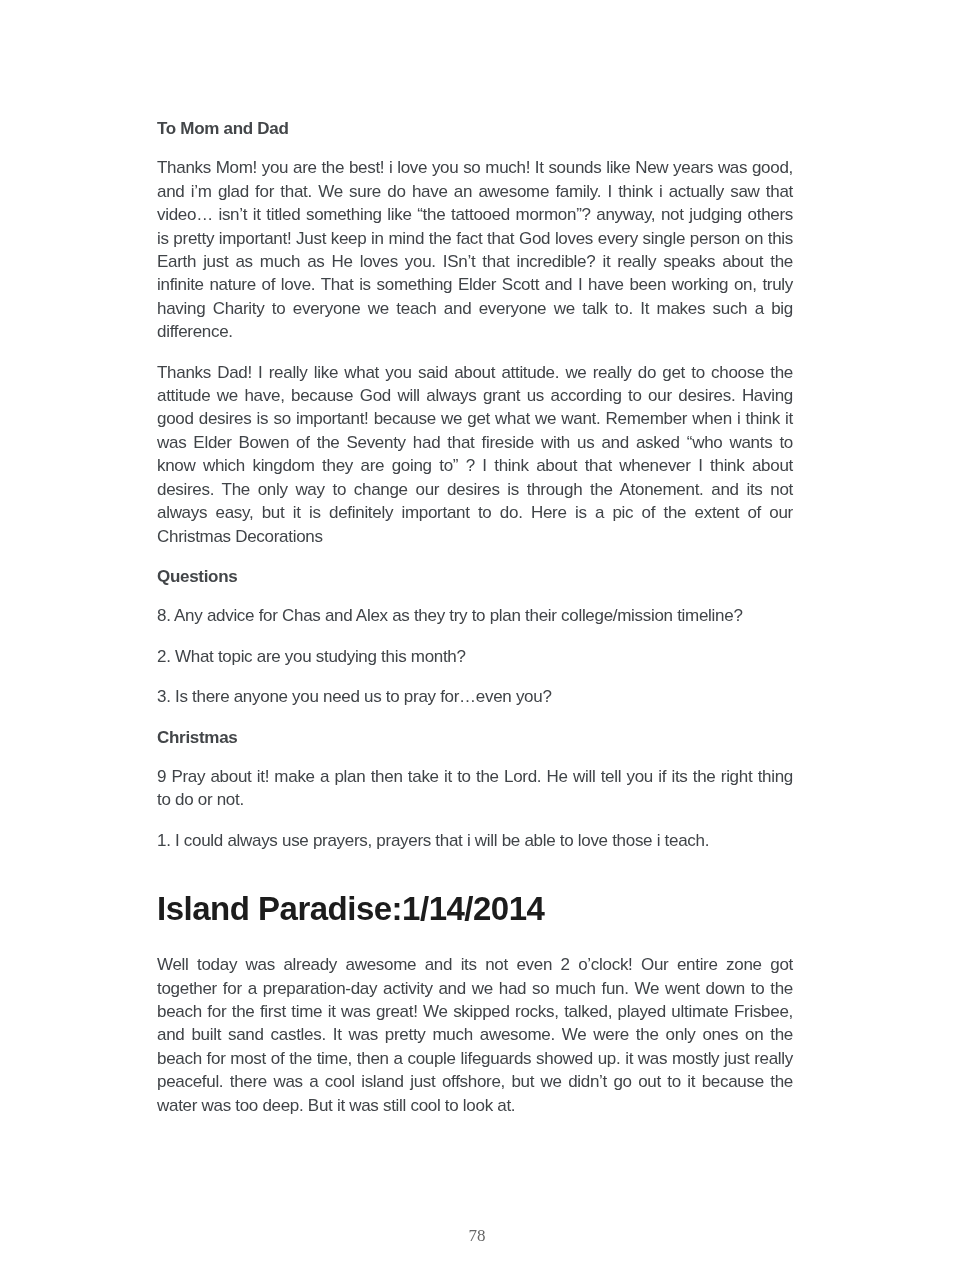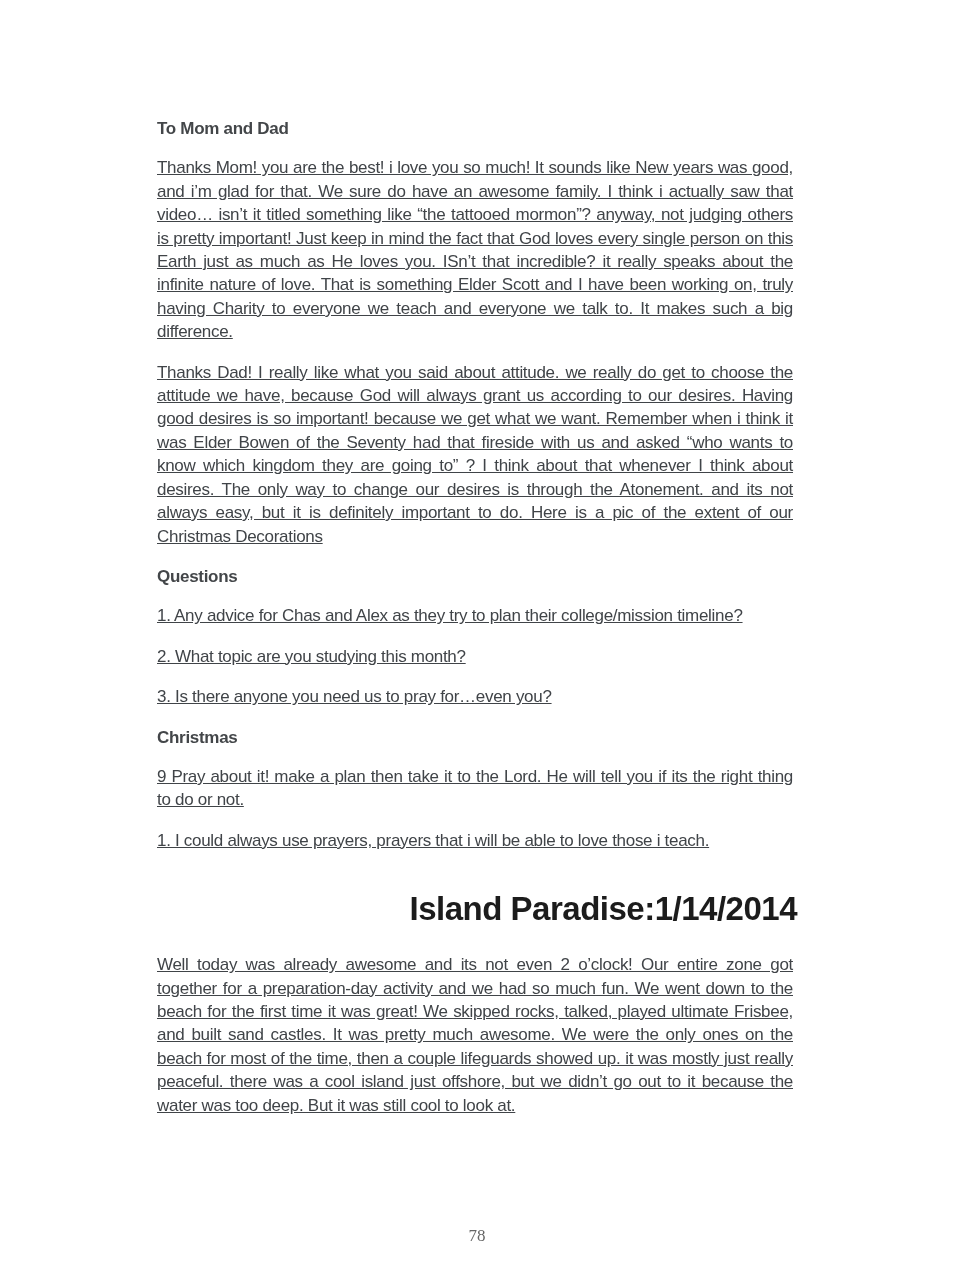--- a/index.html
+++ b/index.html
@@ -27,27 +27,26 @@
   }
   .content h3 {
     font-size: 17px;
     font-weight: bold;
     color: #434649;
     margin: 0 0 16px 0;
   }
   .content p {
     margin: 0 4px 17px 0;
     text-align: justify;
-    text-decoration: underline;
   }
   .post-title {
     font-size: 33px;
     font-weight: bold;
     color: #1c1c1c;
-    text-align: right;
+    text-align: left;
     letter-spacing: -0.5px;
     margin: 37px 0 24px 0;
     line-height: 40px;
   }
   .page-footer {
     position: absolute;
     left: 0;
     bottom: 30px;
     width: 100%;
     text-align: center;
@@ -63,21 +62,21 @@
   <div class="content">
 
     <h3>To Mom and Dad</h3>
 
     <p>Thanks Mom! you are the best! i love you so much! It sounds like New years was good, and i’m glad for that. We sure do have an awesome family. I think i actually saw that video… isn’t it titled something like “the tattooed mormon”? anyway, not judging others is pretty important! Just keep in mind the fact that God loves every single person on this Earth just as much as He loves you. ISn’t that incredible? it really speaks about the infinite nature of love. That is something Elder Scott and I have been working on, truly having Charity to everyone we teach and everyone we talk to. It makes such a big difference.</p>
 
     <p>Thanks Dad! I really like what you said about attitude. we really do get to choose the attitude we have, because God will always grant us according to our desires. Having good desires is so important! because we get what we want. Remember when i think it was Elder Bowen of the Seventy had that fireside with us and asked “who wants to know which kingdom they are going to” ? I think about that whenever I think about desires. The only way to change our desires is through the Atonement. and its not always easy, but it is definitely important to do. Here is a pic of the extent of our Christmas Decorations</p>
 
     <h3>Questions</h3>
 
-    <p>1. Any advice for Chas and Alex as they try to plan their college/mission timeline?</p>
+    <p>8. Any advice for Chas and Alex as they try to plan their college/mission timeline?</p>
 
     <p>2. What topic are you studying this month?</p>
 
     <p>3. Is there anyone you need us to pray for…even you?</p>
 
     <h3>Christmas</h3>
 
     <p>9 Pray about it! make a plan then take it to the Lord. He will tell you if its the right thing to do or not.</p>
 
 

